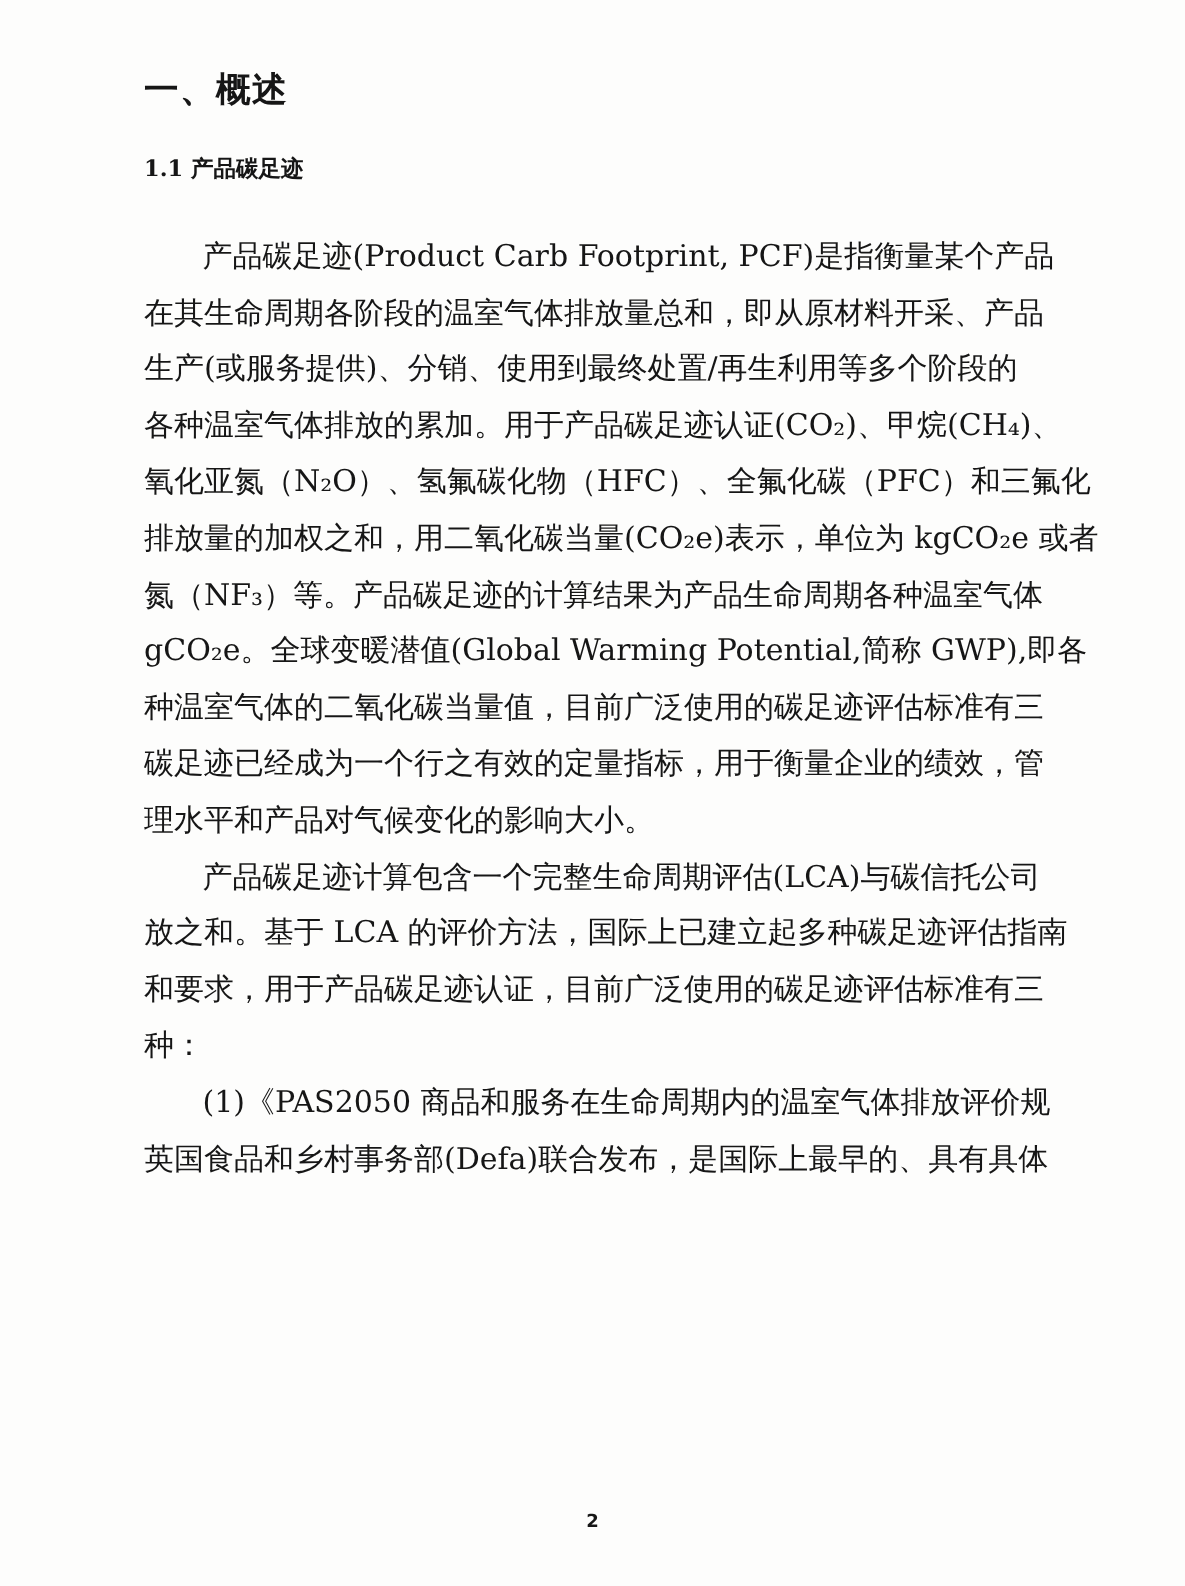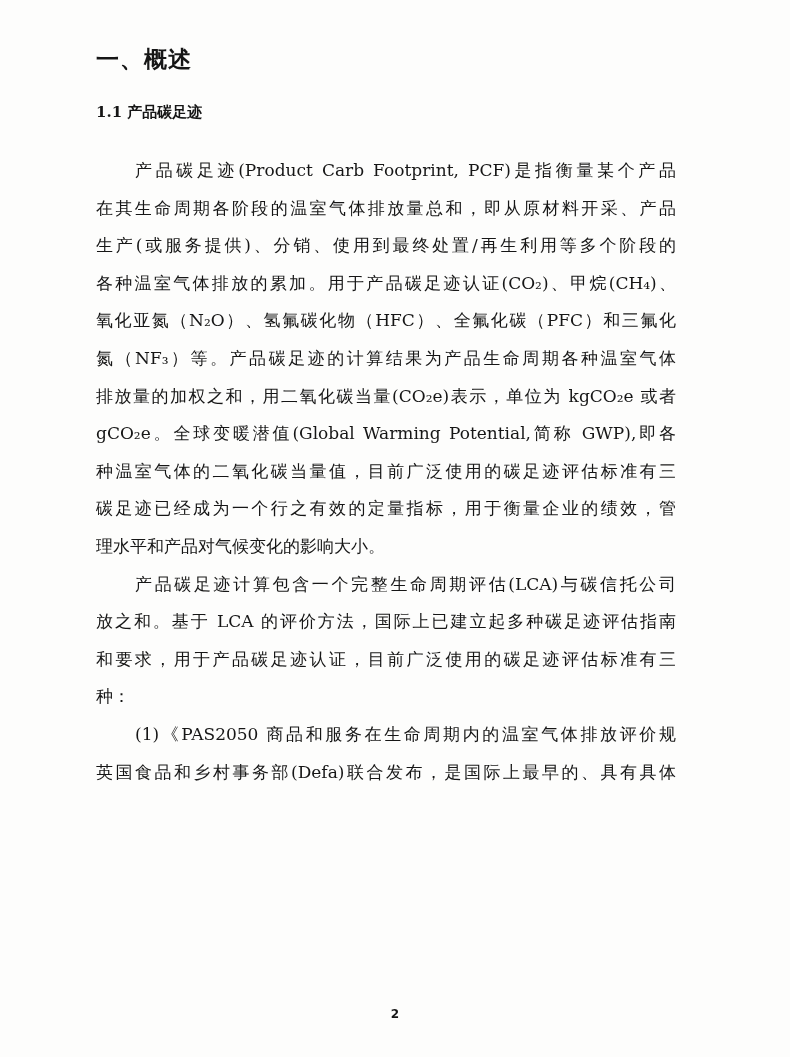--- a/index.html
+++ b/index.html
@@ -19,21 +19,21 @@
   }
   .h2 {
     position: absolute; left: 96px; top: 103px;
     font-family: "DejaVu Serif", serif;
     font-weight: bold; font-size: 15px;
     margin: 0;
   }
   .body-text {
     position: absolute; left: 96px; top: 152px; width: 580px;
     font-family: "DejaVu Serif", serif;
-    font-size: 17px;
+    font-size: 20px;
   }
   .line {
     height: 37.6px; line-height: 37.6px;
     white-space: nowrap;
     text-align: justify; text-align-last: justify;
   }
   .line.last { text-align-last: left; }
   .line.indent { padding-left: 39px; }
   .page-number {
     position: absolute; left: 0; width: 790px; top: 1007px;
@@ -47,22 +47,22 @@
 <div class="page">
   <h1 class="h1">一、概述</h1>
   <h2 class="h2">1.1 产品碳足迹</h2>
 
   <div class="body-text">
     <div class="line indent">产品碳足迹(Product Carb Footprint, PCF)是指衡量某个产品</div>
     <div class="line">在其生命周期各阶段的温室气体排放量总和，即从原材料开采、产品</div>
     <div class="line">生产(或服务提供)、分销、使用到最终处置/再生利用等多个阶段的</div>
     <div class="line">各种温室气体排放的累加。用于产品碳足迹认证(CO₂)、甲烷(CH₄)、</div>
     <div class="line">氧化亚氮（N₂O）、氢氟碳化物（HFC）、全氟化碳（PFC）和三氟化</div>
+    <div class="line">排放量的加权之和，用二氧化碳当量(CO₂e)表示，单位为 kgCO₂e 或者</div>
     <div class="line">氮（NF₃）等。产品碳足迹的计算结果为产品生命周期各种温室气体</div>
-    <div class="line">排放量的加权之和，用二氧化碳当量(CO₂e)表示，单位为 kgCO₂e 或者</div>
     <div class="line">gCO₂e。全球变暖潜值(Global Warming Potential,简称 GWP),即各</div>
     <div class="line">种温室气体的二氧化碳当量值，目前广泛使用的碳足迹评估标准有三</div>
     <div class="line">碳足迹已经成为一个行之有效的定量指标，用于衡量企业的绩效，管</div>
     <div class="line last">理水平和产品对气候变化的影响大小。</div>
     <div class="line indent">产品碳足迹计算包含一个完整生命周期评估(LCA)与碳信托公司</div>
     <div class="line">放之和。基于 LCA 的评价方法，国际上已建立起多种碳足迹评估指南</div>
     <div class="line">和要求，用于产品碳足迹认证，目前广泛使用的碳足迹评估标准有三</div>
     <div class="line last">种：</div>
     <div class="line indent">(1)《PAS2050 商品和服务在生命周期内的温室气体排放评价规</div>
     <div class="line">英国食品和乡村事务部(Defa)联合发布，是国际上最早的、具有具体</div>

